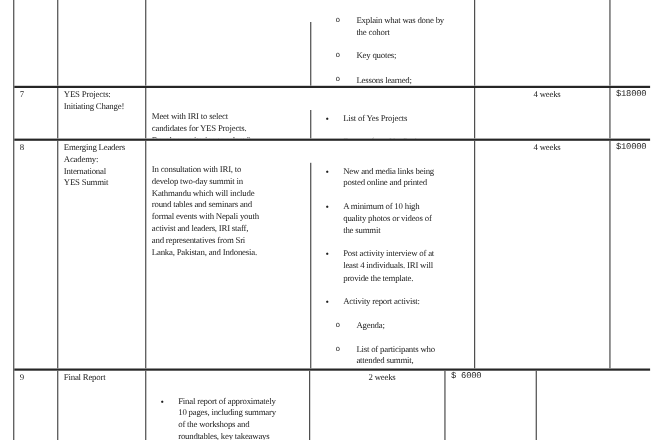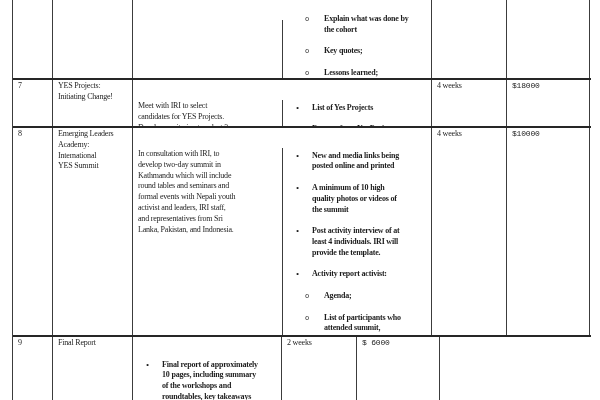--- a/index.html
+++ b/index.html
@@ -23,30 +23,30 @@
   .cell{
     border-right:1px solid #3c3c3c;
     box-sizing:border-box;flex:none;
     padding:1px 3px 0 5px;
     white-space:pre-line;overflow:hidden;
   }
   .c-num{width:40px;}
   .c-project{width:80px;}
   .c-desc{width:150px;margin-top:20px;}
   .c-deliv{width:149px;padding:1px 0 0 0;}
-  .c-dur{width:75px;}
+  .c-dur{width:75px;margin-left:48px;}
   .c-cost{width:83px;font-family:Liberation Mono, monospace;}
   .partial-shift{margin-top:-8.5px;}
   .bullet{display:flex;align-items:flex-start;}
   .bullet .marker{flex:none;line-height:10.8px;}
   .lvl1{padding-left:13px;}
   .lvl1 .marker{width:16px;font-size:9px;}
   .lvl2{padding-left:22px;}
   .lvl2 .marker{width:19px;font-family:"Liberation Mono","DejaVu Sans Mono",monospace;font-size:7px;}
-  .btext{flex:1;white-space:pre-line;font-weight:bold;}
+  .btext{flex:1;white-space:pre-line;}
 </style>
 </head>
 <body>
 
 <div class="page">
   <div class="doc-table">
 
     <div class="row r-partial">
       <div class="cell c-num"></div>
       <div class="cell c-project"></div>

